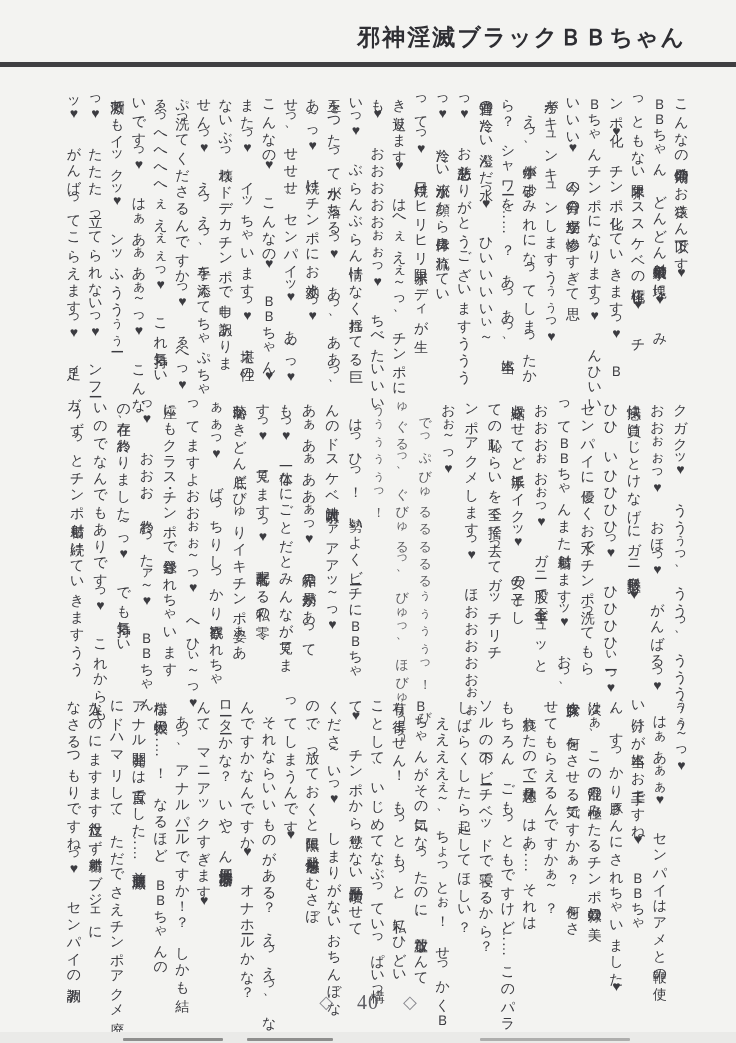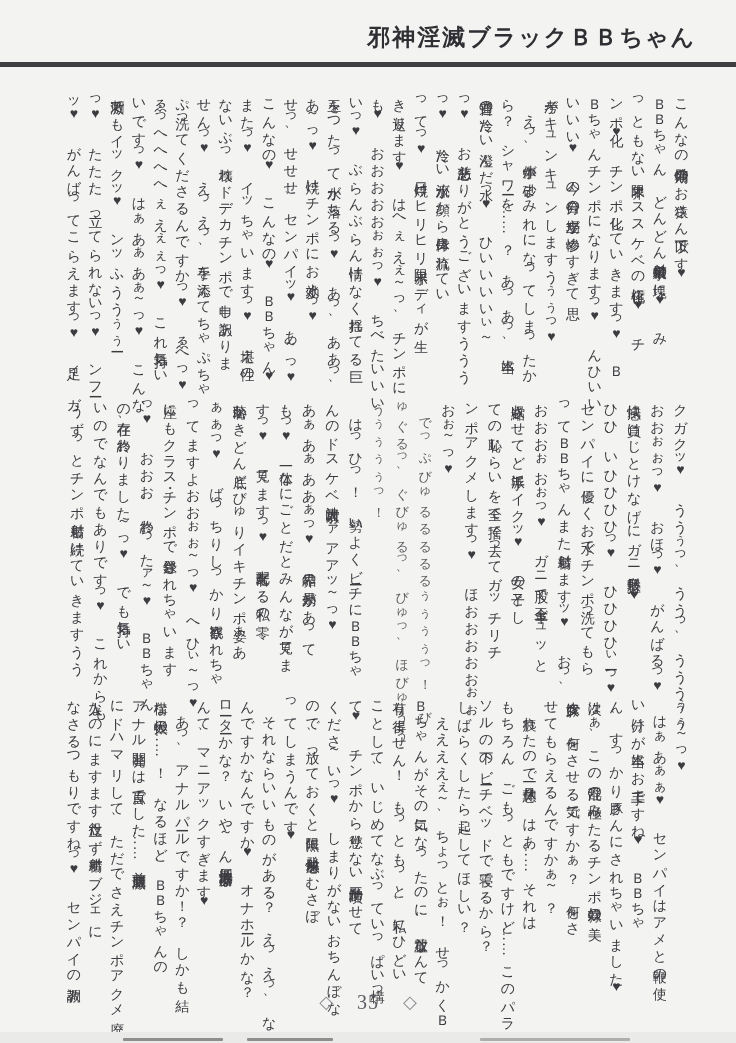--- a/index.html
+++ b/index.html
@@ -4,21 +4,21 @@
 <style>
   html,body{margin:0;padding:0;}
   body{
     width:736px;height:1043px;position:relative;overflow:hidden;
     background:#f3f3f1;
     font-family:"Liberation Serif","DejaVu Serif",serif;
     color:#3b3b40;
   }
   .page{position:absolute;inset:0;}
   .title{
-    position:absolute;top:22px;right:40px;margin:0;
+    position:absolute;top:22px;right:50px;margin:0;
     font-size:23px;font-weight:600;letter-spacing:2px;color:#2e2e33;
     white-space:nowrap;
   }
   .rule{
     position:absolute;top:62px;left:0;width:736px;height:5px;
     background:#3f3f42;
   }
   .vblock{
     position:absolute;right:44px;
     writing-mode:vertical-rl;text-orientation:mixed;
@@ -145,21 +145,21 @@
       <div class="vline">　あっ、アナルパールですか！？　しかも結</div>
       <div class="vline">構な極太の……！　なるほど、ＢＢちゃんの</div>
       <div class="vline">アナル開発とは盲点でした……前立腺刺激</div>
       <div class="vline">にドハマリして、ただでさえチンポアクメ廃</div>
       <div class="vline">人なのにますます役立たず射精オブジェに</div>
       <div class="vline">なさるつもりですねっ♥　センパイの調教</div>
     </div>
 
   <div class="footer">
     <span class="diamond">◇</span>
-    <span class="pagenum">35</span>
+    <span class="pagenum">40</span>
     <span class="diamond">◇</span>
   </div>
 
   <div class="bottom-strip">
     <div class="edge-seg seg1"></div>
     <div class="edge-seg seg2"></div>
     <div class="edge-seg seg3"></div>
   </div>
 
 </div>

